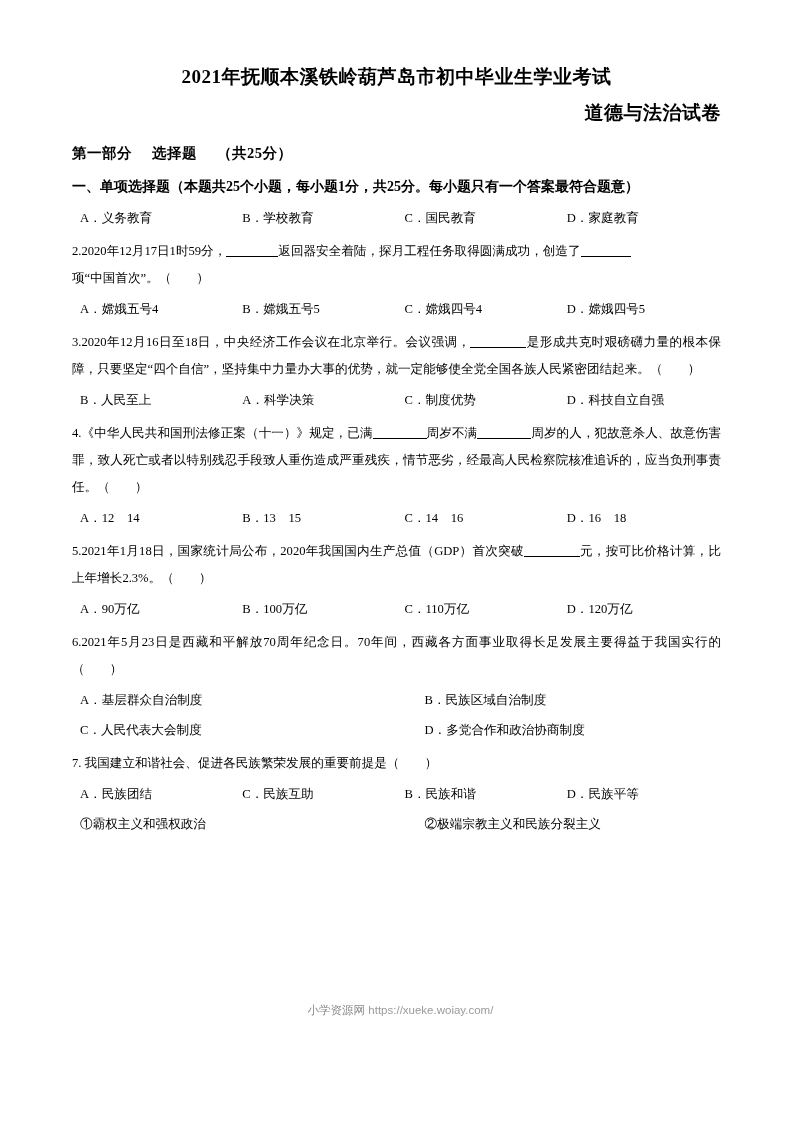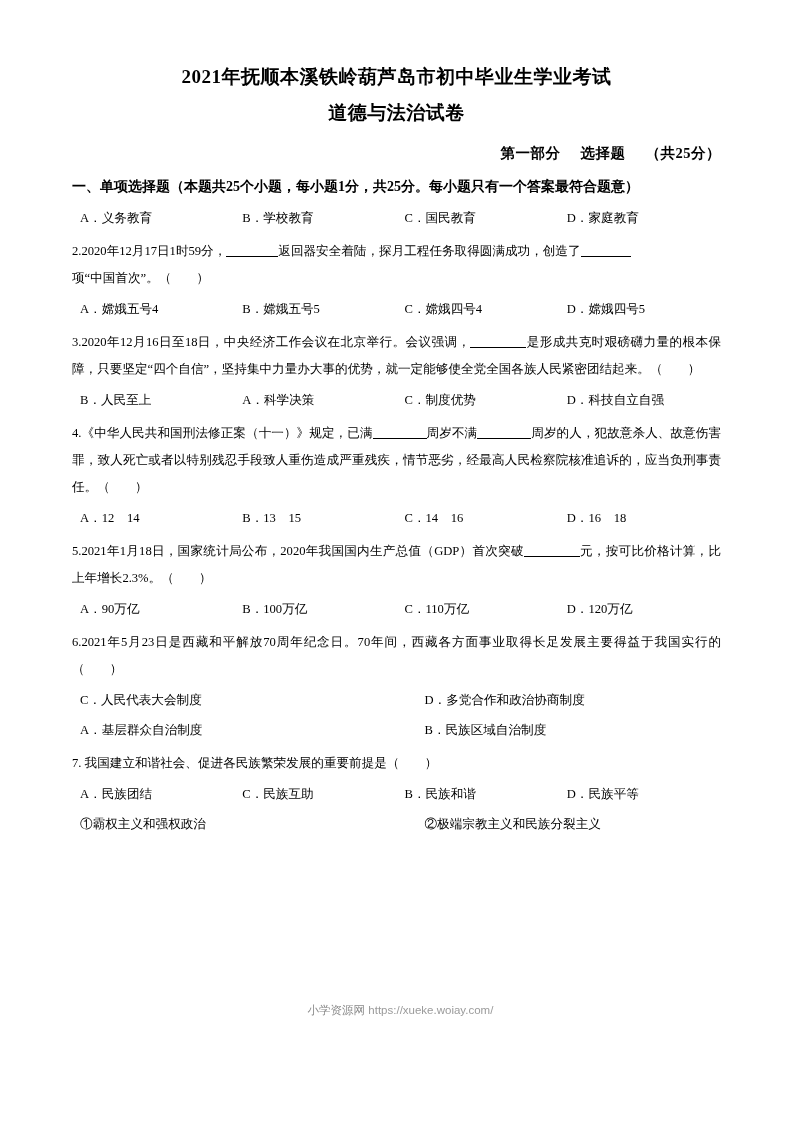--- a/index.html
+++ b/index.html
@@ -23,23 +23,23 @@
     position: relative;
   }
   .title-1, .title-2 {
     text-align: center;
     font-weight: bold;
     font-size: 19px;
     letter-spacing: 0.5px;
     line-height: 30px;
   }
   .title-1 { margin-top: 14px; }
-  .title-2 { margin-top: 6px; }
+  .title-2 { margin-top: 6px; text-align: right; }
   .part-line {
-    text-align: right;
+    text-align: left;
     font-weight: bold;
     font-size: 14.5px;
     margin-top: 16px;
     letter-spacing: 0.5px;
   }
   .part-line .sp { display: inline-block; width: 20px; }
   .section-head {
     font-weight: bold;
     font-size: 14px;
     line-height: 28px;
@@ -143,26 +143,26 @@
     <div>A．90万亿</div>
     <div>B．100万亿</div>
     <div>C．110万亿</div>
     <div>D．120万亿</div>
   </div>
 
   <div class="q">
     <span class="num">6.</span><span>2021年5月23日是西藏和平解放70周年纪念日。70年间，西藏各方面事业取得长足发展主要得益于我国实行的（　　）</span>
   </div>
   <div class="opts-wide">
+    <div>A．基层群众自治制度</div>
+    <div>B．民族区域自治制度</div>
+  </div>
+  <div class="opts-wide">
     <div>C．人民代表大会制度</div>
     <div>D．多党合作和政治协商制度</div>
-  </div>
-  <div class="opts-wide">
-    <div>A．基层群众自治制度</div>
-    <div>B．民族区域自治制度</div>
   </div>
 
   <div class="q">
     <span class="num">7.</span>
     <span>我国建立和谐社会、促进各民族繁荣发展的重要前提是（　　）</span>
   </div>
   <div class="opts four">
     <div>A．民族团结</div>
     <div>C．民族互助</div>
     <div>B．民族和谐</div>

